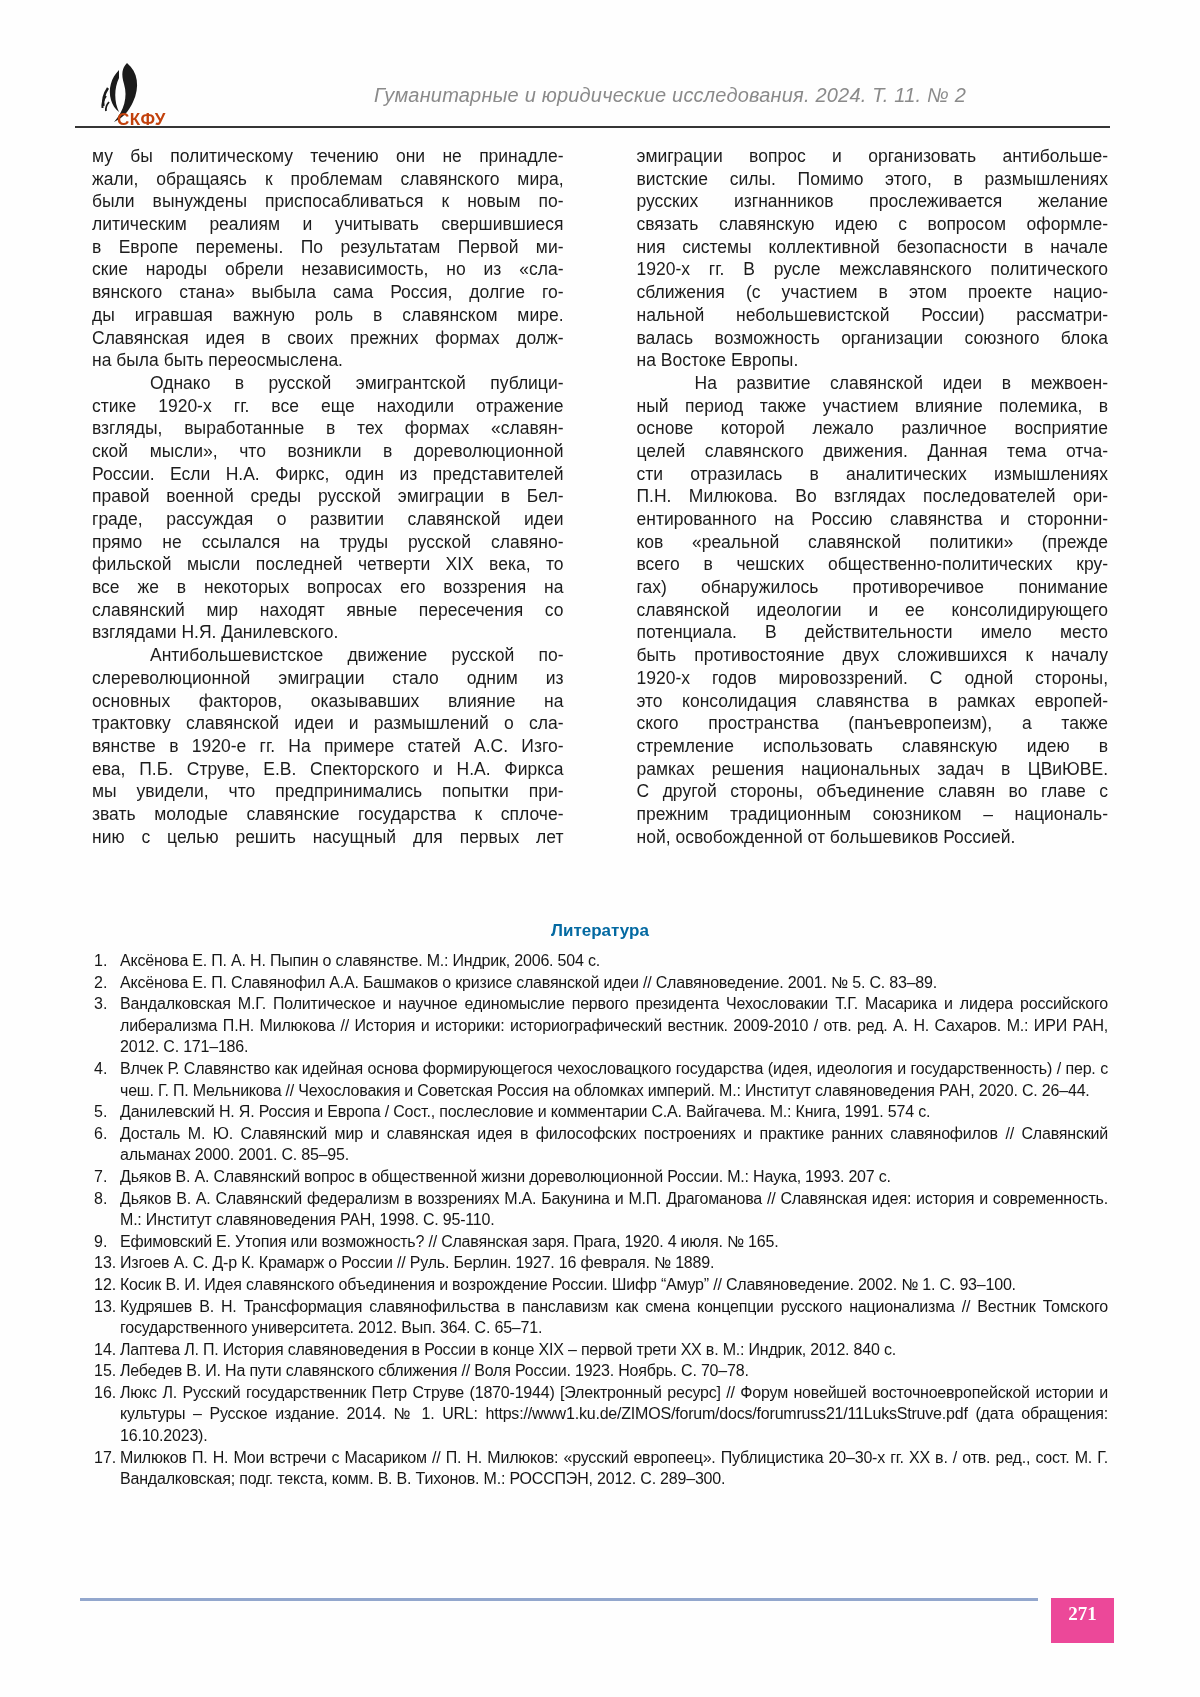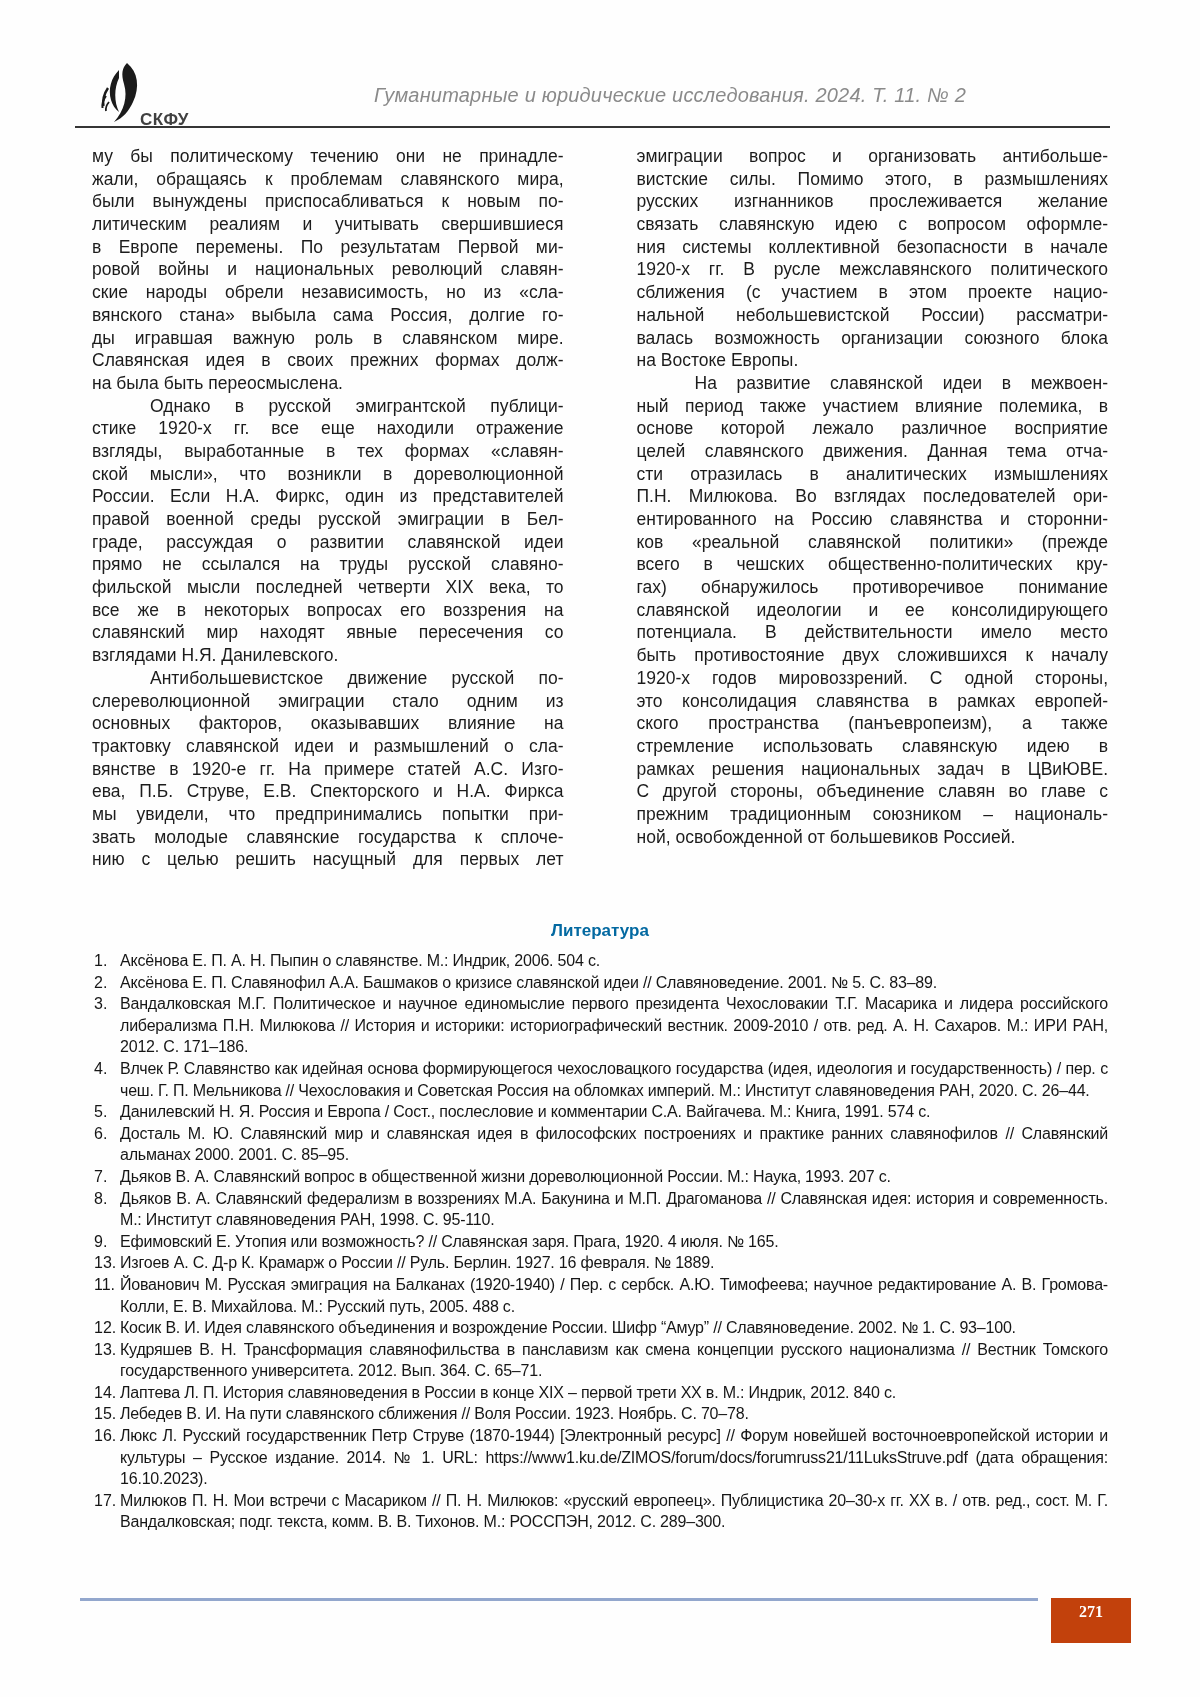--- a/index.html
+++ b/index.html
@@ -4,42 +4,42 @@
 <style>
   html,body{margin:0;padding:0;}
   body{
     width:1200px;height:1697px;position:relative;background:#fefefe;
     font-family:"Liberation Sans","DejaVu Sans",sans-serif;color:#1c1c1c;
     overflow:hidden;
   }
   
   .logo{position:absolute;left:100px;top:62px;width:110px;height:72px;}
   .logo svg{position:absolute;left:0;top:0;}
-  .logo-text{position:absolute;left:40px;top:48px;font-weight:bold;font-size:17px;color:#404040;letter-spacing:.5px;}
+  .logo-text{position:absolute;left:17px;top:48px;font-weight:bold;font-size:17px;color:#c2410c;letter-spacing:.5px;}
   .journal-title{
     position:absolute;left:180px;right:40px;top:84px;text-align:center;
     font-size:20px;color:#8a8a8a;letter-spacing:.2px;font-style:italic;
   }
   .header-rule{position:absolute;left:75px;top:126px;width:1035px;height:2px;background:#353535;}
   
   .columns{position:absolute;left:92px;top:145px;width:1016px;display:flex;gap:73px;}
   .col{width:485px;}
   .line{line-height:22.7px;height:22.7px;font-size:17.5px;white-space:nowrap;overflow:visible;}
   .line.j{white-space:normal;text-align:justify;text-align-last:justify;}
   .line.ind{padding-left:58px;}
   
   .refs-section{position:absolute;left:92px;top:921px;width:1016px;}
   .refs-heading{text-align:center;font-weight:bold;font-size:17px;margin-bottom:9px;color:#0369a1;}
   .ref{position:relative;padding-left:28px;text-align:justify;font-size:16px;line-height:21.6px;letter-spacing:-0.2px;overflow-wrap:break-word;color:#161616;}
   .ref .num{position:absolute;left:2px;top:0;letter-spacing:0;}
   
   .footer-rule{position:absolute;left:80px;top:1598px;width:958px;height:3px;background:#93a7cd;}
   .page-badge{
-    position:absolute;left:1051px;top:1598px;width:80px;height:45px;background:#c2410c;
-    color:#ffffff;font-weight:bold;font-size:16px;display:flex;justify-content:center;
+    position:absolute;left:1051px;top:1598px;width:63px;height:45px;background:#ec4899;
+    color:#ffffff;font-weight:bold;font-size:19px;display:flex;justify-content:center;
     align-items:flex-start;padding-top:5px;box-sizing:border-box;font-family:"Liberation Serif","DejaVu Serif",serif;
   }
 </style>
 </head>
 <body>
 
 <div class="logo">
   <span>
     <svg width="44" height="62" viewBox="0 0 44 62" aria-hidden="true">
       <path d="M27 1 C38 10 40 25 33 40 C29 49 23 56 14 60 C24 49 28 35 24 22 C21 12 22 6 27 1 Z" fill="#1b1b1b"></path>
@@ -54,21 +54,20 @@
 <div class="journal-title">Гуманитарные и юридические исследования. 2024. Т. 11. № 2</div>
 <div class="header-rule"></div>
 
 <div class="columns">
   <div class="col">
       <div class="line j">му бы политическому течению они не принадле-</div>
       <div class="line j">жали, обращаясь к проблемам славянского мира,</div>
       <div class="line j">были вынуждены приспосабливаться к новым по-</div>
       <div class="line j">литическим реалиям и учитывать свершившиеся</div>
       <div class="line j">в Европе перемены. По результатам Первой ми-</div>
-      <div class="line j">ровой войны и национальных революций славян-</div>
       <div class="line j">ские народы обрели независимость, но из «сла-</div>
       <div class="line j">вянского стана» выбыла сама Россия, долгие го-</div>
       <div class="line j">ды игравшая важную роль в славянском мире.</div>
       <div class="line j">Славянская идея в своих прежних формах долж-</div>
       <div class="line">на была быть переосмыслена.</div>
       <div class="line j ind">Однако в русской эмигрантской публици-</div>
       <div class="line j">стике 1920-х гг. все еще находили отражение</div>
       <div class="line j">взгляды, выработанные в тех формах «славян-</div>
       <div class="line j">ской мысли», что возникли в дореволюционной</div>
       <div class="line j">России. Если Н.А. Фиркс, один из представителей</div>
@@ -130,21 +129,20 @@
       <div class="ref"><span class="num">1.</span><span>Аксёнова Е. П. А. Н. Пыпин о славянстве. М.: Индрик, 2006. 504 с.</span></div>
       <div class="ref"><span class="num">2.</span><span>Аксёнова Е. П. Славянофил А.А. Башмаков о кризисе славянской идеи // Славяноведение. 2001. № 5. С. 83–89.</span></div>
       <div class="ref"><span class="num">3.</span><span>Вандалковская М.Г. Политическое и научное единомыслие первого президента Чехословакии Т.Г. Масарика и лидера российского либерализма П.Н. Милюкова // История и историки: историографический вестник. 2009-2010 / отв. ред. А. Н. Сахаров. М.: ИРИ РАН, 2012. С. 171–186.</span></div>
       <div class="ref"><span class="num">4.</span><span>Влчек Р. Славянство как идейная основа формирующегося чехословацкого государства (идея, идеология и государственность) / пер. с чеш. Г. П. Мельникова // Чехословакия и Советская Россия на обломках империй. М.: Институт славяноведения РАН, 2020. С. 26–44.</span></div>
       <div class="ref"><span class="num">5.</span><span>Данилевский Н. Я. Россия и Европа / Сост., послесловие и комментарии С.А. Вайгачева. М.: Книга, 1991. 574 с.</span></div>
       <div class="ref"><span class="num">6.</span><span>Досталь М. Ю. Славянский мир и славянская идея в философских построениях и практике ранних славянофилов // Славянский альманах 2000. 2001. С. 85–95.</span></div>
       <div class="ref"><span class="num">7.</span><span>Дьяков В. А. Славянский вопрос в общественной жизни дореволюционной России. М.: Наука, 1993. 207 с.</span></div>
       <div class="ref"><span class="num">8.</span><span>Дьяков В. А. Славянский федерализм в воззрениях М.А. Бакунина и М.П. Драгоманова // Славянская идея: история и современность. М.: Институт славяноведения РАН, 1998. С. 95-110.</span></div>
       <div class="ref"><span class="num">9.</span><span>Ефимовский Е. Утопия или возможность? // Славянская заря. Прага, 1920. 4 июля. № 165.</span></div>
       <div class="ref"><span class="num">13.</span><span>Изгоев А. С. Д-р К. Крамарж о России // Руль. Берлин. 1927. 16 февраля. № 1889.</span></div>
-      <div class="ref"><span class="num">11.</span><span>Йованович М. Русская эмиграция на Балканах (1920-1940) / Пер. с сербск. А.Ю. Тимофеева; научное редактирование А. В. Громова-Колли, Е. В. Михайлова. М.: Русский путь, 2005. 488 с.</span></div>
       <div class="ref"><span class="num">12.</span><span>Косик В. И. Идея славянского объединения и возрождение России. Шифр “Амур” // Славяноведение. 2002. № 1. С. 93–100.</span></div>
       <div class="ref"><span class="num">13.</span><span>Кудряшев В. Н. Трансформация славянофильства в панславизм как смена концепции русского национализма // Вестник Томского государственного университета. 2012. Вып. 364. С. 65–71.</span></div>
       <div class="ref"><span class="num">14.</span><span>Лаптева Л. П. История славяноведения в России в конце XIX – первой трети XX в. М.: Индрик, 2012. 840 с.</span></div>
       <div class="ref"><span class="num">15.</span><span>Лебедев В. И. На пути славянского сближения // Воля России. 1923. Ноябрь. С. 70–78.</span></div>
       <div class="ref"><span class="num">16.</span><span>Люкс Л. Русский государственник Петр Струве (1870-1944) [Электронный ресурс] // Форум новейшей восточноевропейской истории и культуры – Русское издание. 2014. № 1. URL: https://www1.ku.de/ZIMOS/forum/docs/forumruss21/11LuksStruve.pdf (дата обращения: 16.10.2023).</span></div>
       <div class="ref"><span class="num">17.</span><span>Милюков П. Н. Мои встречи с Масариком // П. Н. Милюков: «русский европеец». Публицистика 20–30-х гг. XX в. / отв. ред., сост. М. Г. Вандалковская; подг. текста, комм. В. В. Тихонов. М.: РОССПЭН, 2012. С. 289–300.</span></div>
     </div>
 </div>
 
 <div class="footer-rule"></div>

